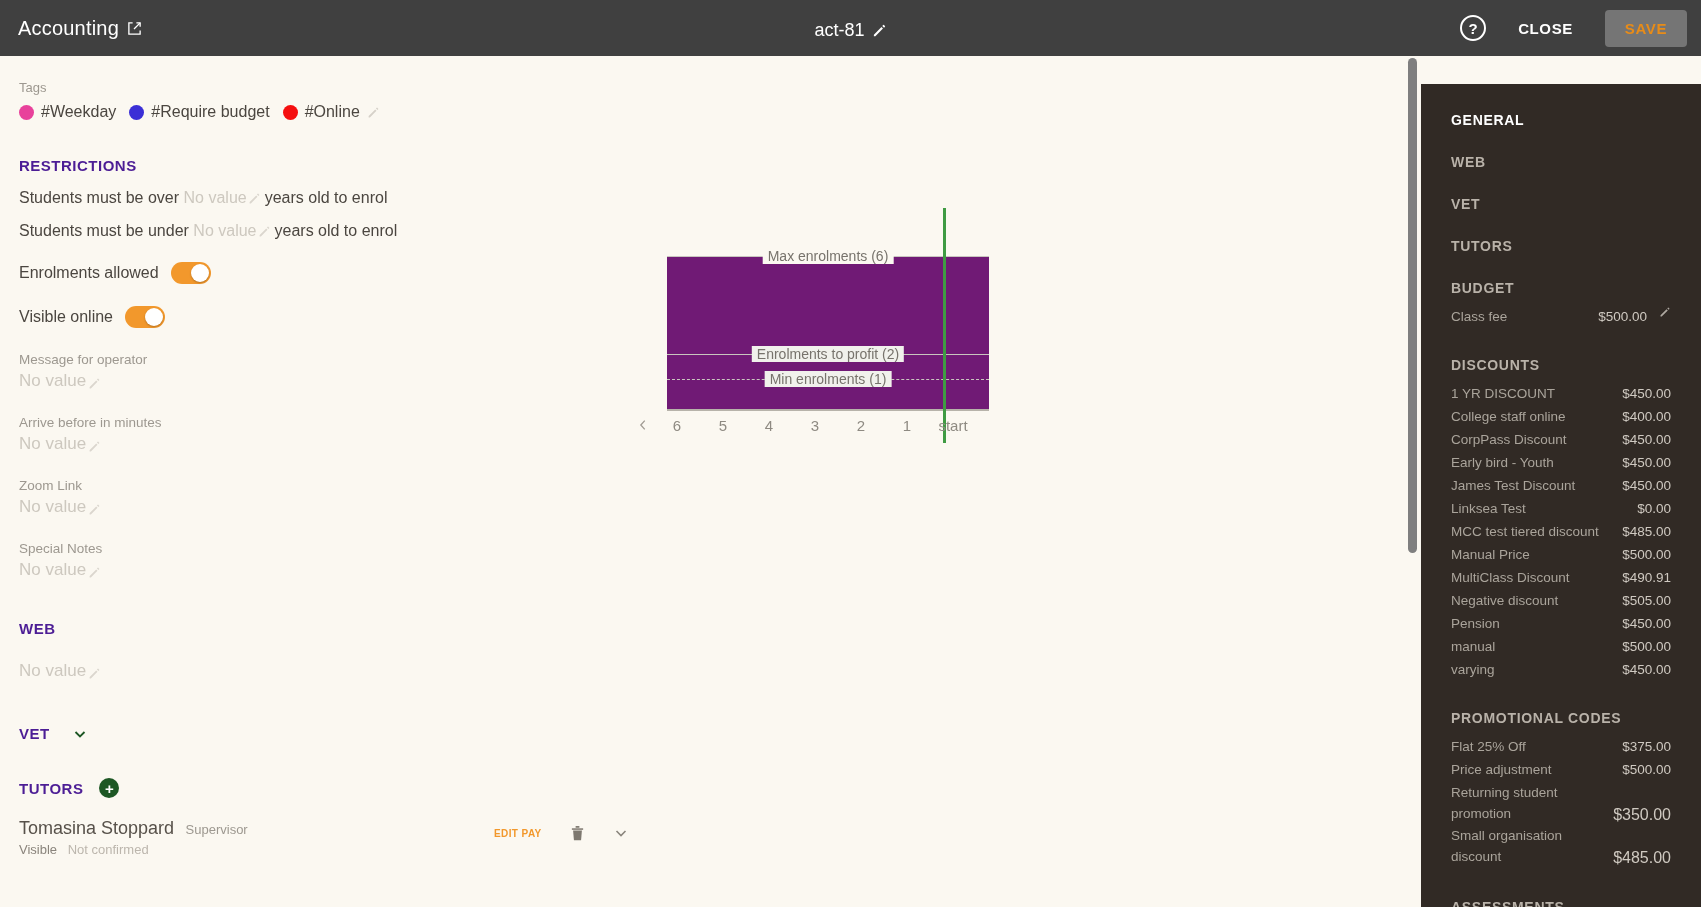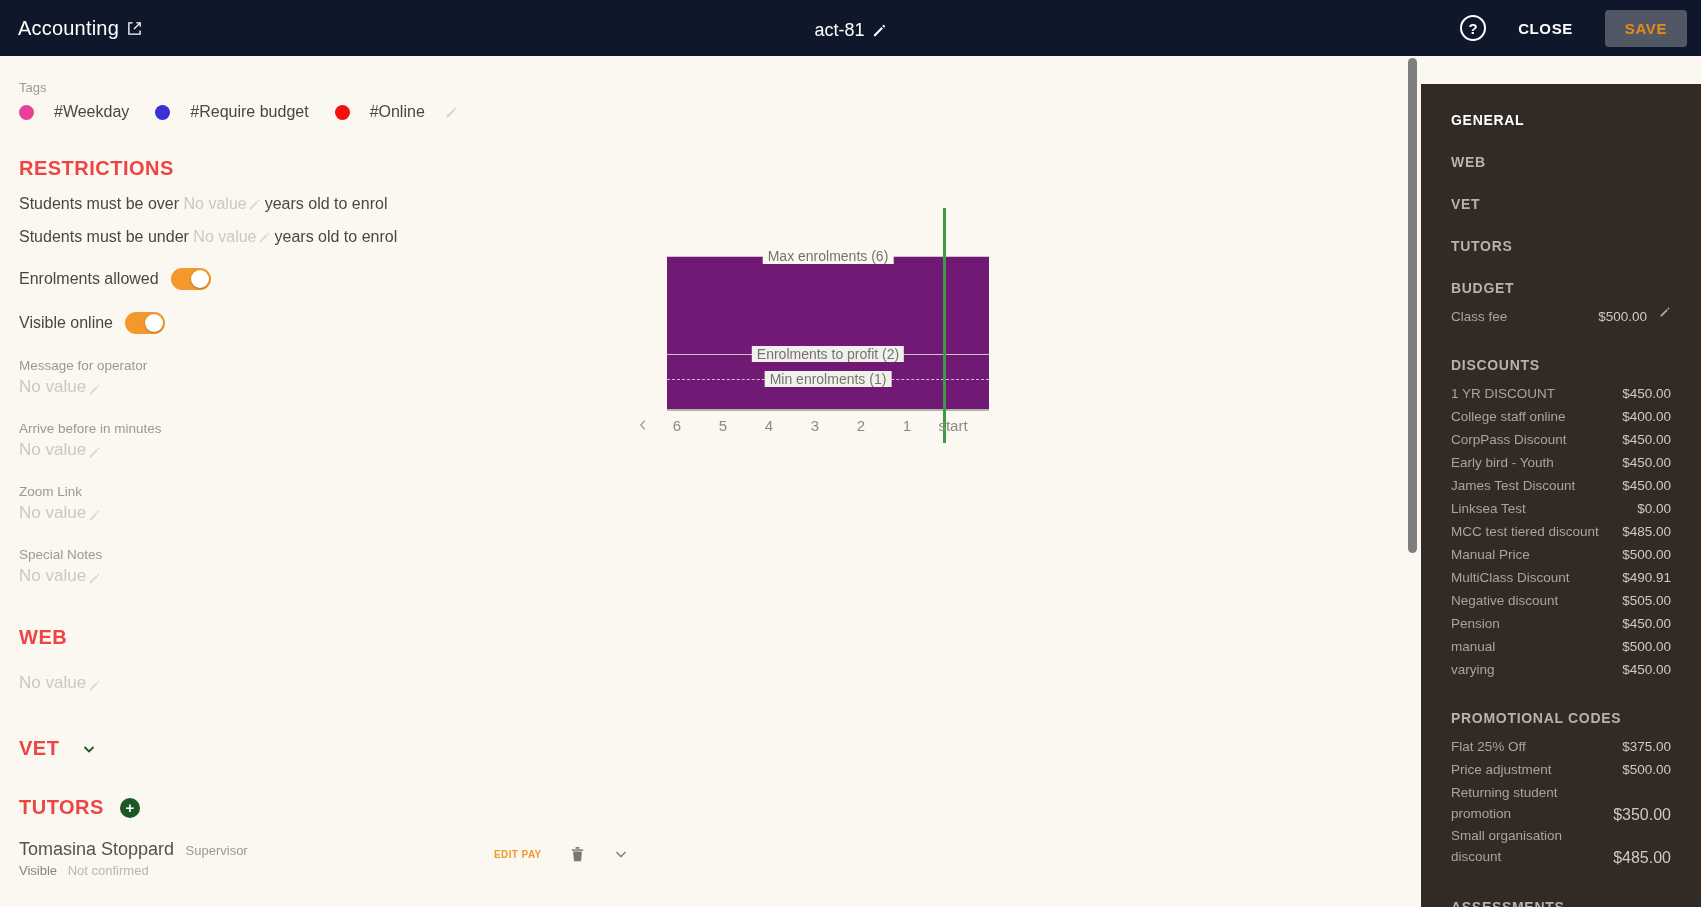--- a/index.html
+++ b/index.html
@@ -7,21 +7,21 @@
     width: 1701px; height: 907px;
     font-family: "Liberation Sans", sans-serif;
     background: #fbf8f1;
     overflow: hidden;
   }
   body { position: relative; }
 
   
   .topbar {
     position: absolute; top: 0; left: 0; width: 1701px; height: 56px;
-    background: #0f172a;
+    background: #404040;
     display: flex; align-items: center;
     color: #fff;
     z-index: 40;
   }
   .topbar-left {
     display: flex; align-items: center; gap: 8px;
     margin-left: 18px;
     font-size: 20px; letter-spacing: .2px;
   }
   .ext-icon { display: inline-flex; width: 15px; height: 15px; }
@@ -68,29 +68,29 @@
     position: absolute; top: 0px; left: 0; width: 9px; height: 495px;
     background: #7f7f7f; border-radius: 5px;
     cursor: pointer;
   }
 
   
   .left-col { position: absolute; top: 0; left: 19px; width: 640px; }
 
   .tags-label { font-size: 13px; color: #9d9890; margin-top: 24px; }
   .tags-row {
-    display: flex; align-items: center; gap: 20px;
+    display: flex; align-items: center; gap: 7px;
     margin-top: 8px; font-size: 16px; color: #4b4640; text-align: center;
   }
   .dot { width: 15px; height: 15px; border-radius: 50%; display: inline-block; }
   .tag-text { margin-right: 6px; }
   .edit-pencil { width: 13px; height: 13px; display: inline-flex; opacity: .55; }
 
   h2.section {
-    color: #ef4444; font-size: 20px; font-weight: bold; letter-spacing: .5px;
+    color: #4c1d95; font-size: 15px; font-weight: bold; letter-spacing: .5px;
   }
   .restrictions { margin-top: 36px; }
   .restrict-line {
     font-size: 16px; color: #4b4640; margin-top: 15px;
     display: flex; align-items: baseline; gap: 0;
   }
   .novalue { color: #cdc8bf; }
   .restrict-line .edit-pencil { margin: 0 4px 0 1px; position: relative; top: 2px; }
 
   .toggle-row {

